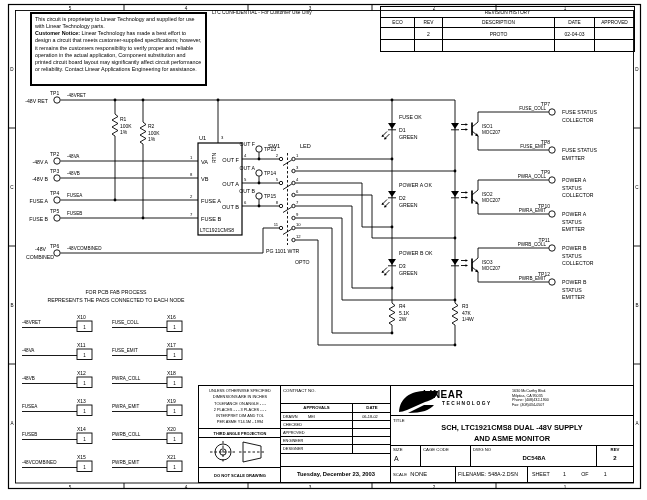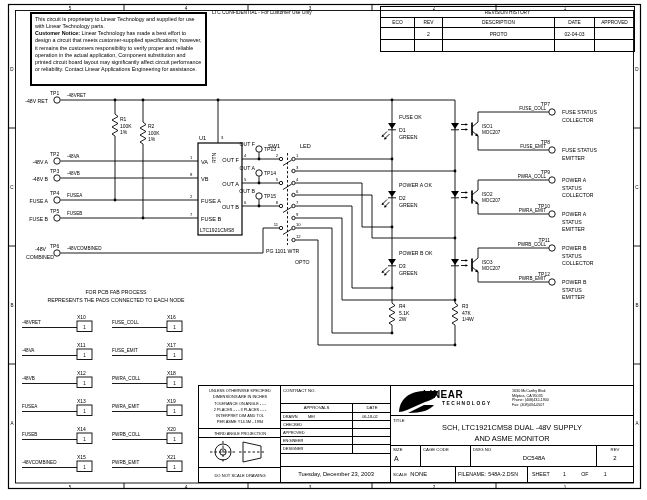--- a/index.html
+++ b/index.html
@@ -24,21 +24,21 @@
   table.rev td{border:1px solid #000;font-size:4.8px;text-align:center;padding:0;overflow:hidden;white-space:nowrap;}
   td.revtitle{font-size:6.5px;height:10px;}
   tr.hdr td{height:9px;}
   tr.data td{height:11px;font-size:5px;}
   .tblock{position:absolute;left:198px;top:385px;width:436px;height:98px;
       box-sizing:border-box;border:1px solid #000;background:#fff;font-size:4.5px;}
   .tblock .cell{position:absolute;box-sizing:border-box;}
   .br{border-right:1px solid #000;} .bb{border-bottom:1px solid #000;} .bt{border-top:1px solid #000;}
   .tolln{font-size:3.9px;line-height:6.3px;text-align:center;white-space:nowrap;}
   .lbl{position:absolute;font-size:4.3px;}
-  .ctr{text-align:center;}
+  .ctr{text-align:center;font-weight:bold;}
   .nowrap{white-space:nowrap;}
   .apr-l{position:absolute;left:2px;top:1px;font-size:3.9px;}
   .apr-v{position:absolute;left:27px;top:1px;font-size:3.9px;}
   .apr-d{position:absolute;left:74px;top:1px;width:34px;text-align:center;font-size:3.9px;}
   .brandname{position:absolute;left:32px;top:3px;font-size:10px;font-weight:bold;letter-spacing:0.5px;}
   .brandsub{position:absolute;left:51px;top:15px;font-size:4.8px;font-weight:bold;letter-spacing:1.6px;}
   .addr{position:absolute;left:121px;top:3px;font-size:3.7px;line-height:4.7px;}
 </style>
 </head>
 <body>

